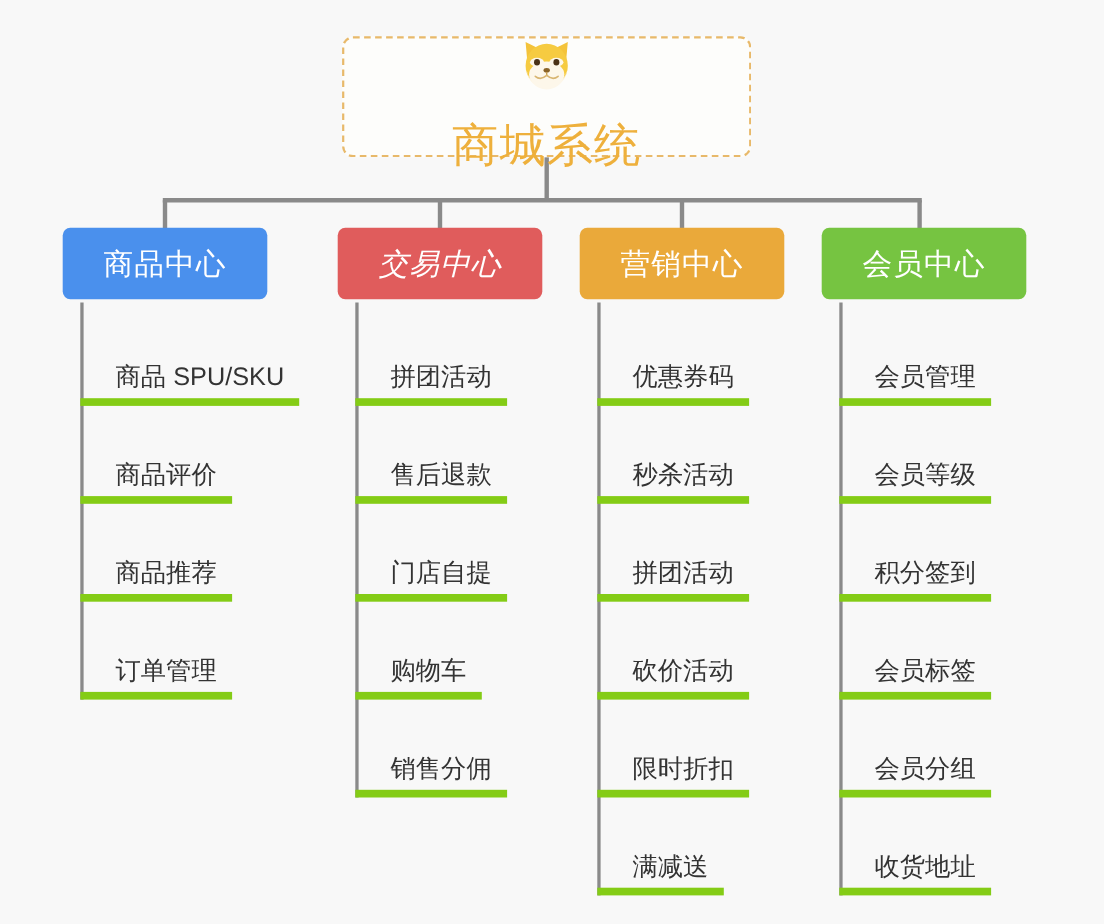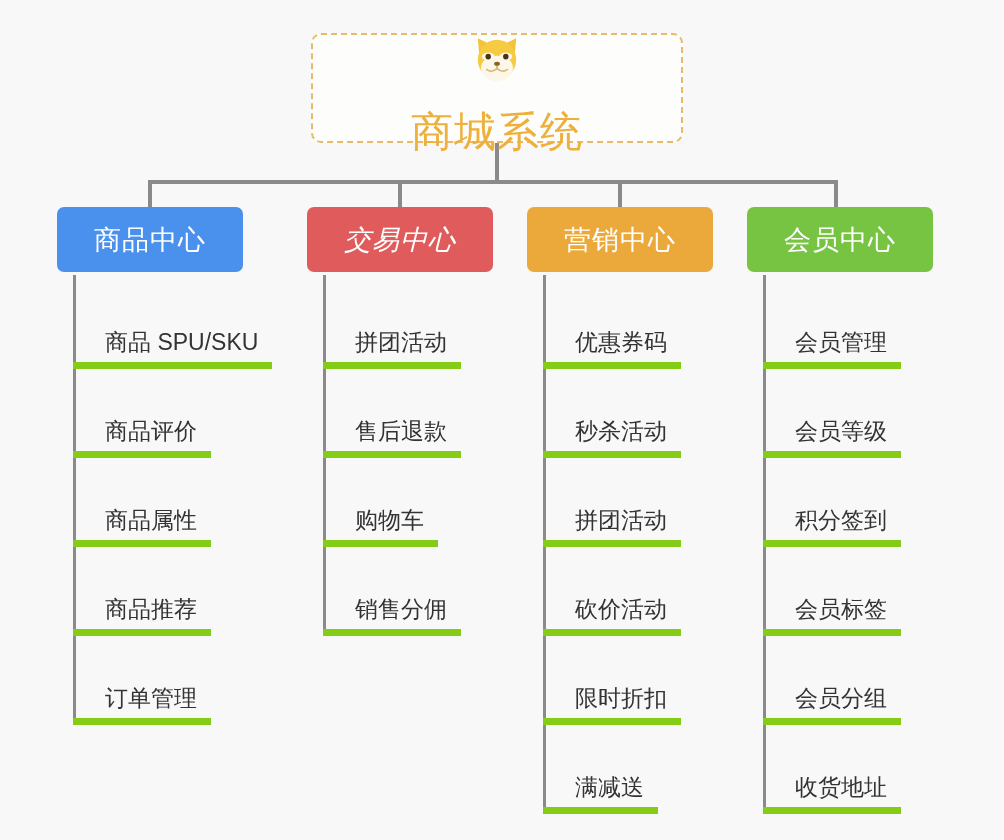--- a/index.html
+++ b/index.html
@@ -169,43 +169,43 @@
       <span>商品中心</span>
     </div>
     <div class="leaf-list">
       <div class="leaf-item">
           <span class="leaf-inner"><span class="leaf-label">商品 SPU/SKU</span></span>
         </div>
       <div class="leaf-item">
           <span class="leaf-inner"><span class="leaf-label">商品评价</span></span>
         </div>
       <div class="leaf-item">
-          <span class="leaf-inner"><span class="leaf-label">商品属性</span></span>
-        </div>
-      <div class="leaf-item">
           <span class="leaf-inner"><span class="leaf-label">商品推荐</span></span>
         </div>
       <div class="leaf-item">
           <span class="leaf-inner"><span class="leaf-label">订单管理</span></span>
         </div>
     </div>
   </div>
 
   <div class="column col-1">
     <div class="cat-header" style="background: rgb(224, 92, 92); font-style: italic;">
       <span>交易中心</span>
     </div>
     <div class="leaf-list">
       <div class="leaf-item">
           <span class="leaf-inner"><span class="leaf-label">拼团活动</span></span>
         </div>
       <div class="leaf-item">
           <span class="leaf-inner"><span class="leaf-label">售后退款</span></span>
         </div>
       <div class="leaf-item">
+          <span class="leaf-inner"><span class="leaf-label">门店自提</span></span>
+        </div>
+      <div class="leaf-item">
           <span class="leaf-inner"><span class="leaf-label">购物车</span></span>
         </div>
       <div class="leaf-item">
           <span class="leaf-inner"><span class="leaf-label">销售分佣</span></span>
         </div>
     </div>
   </div>
 
   <div class="column col-3">
     <div class="cat-header" style="background: rgb(118, 196, 65);">

